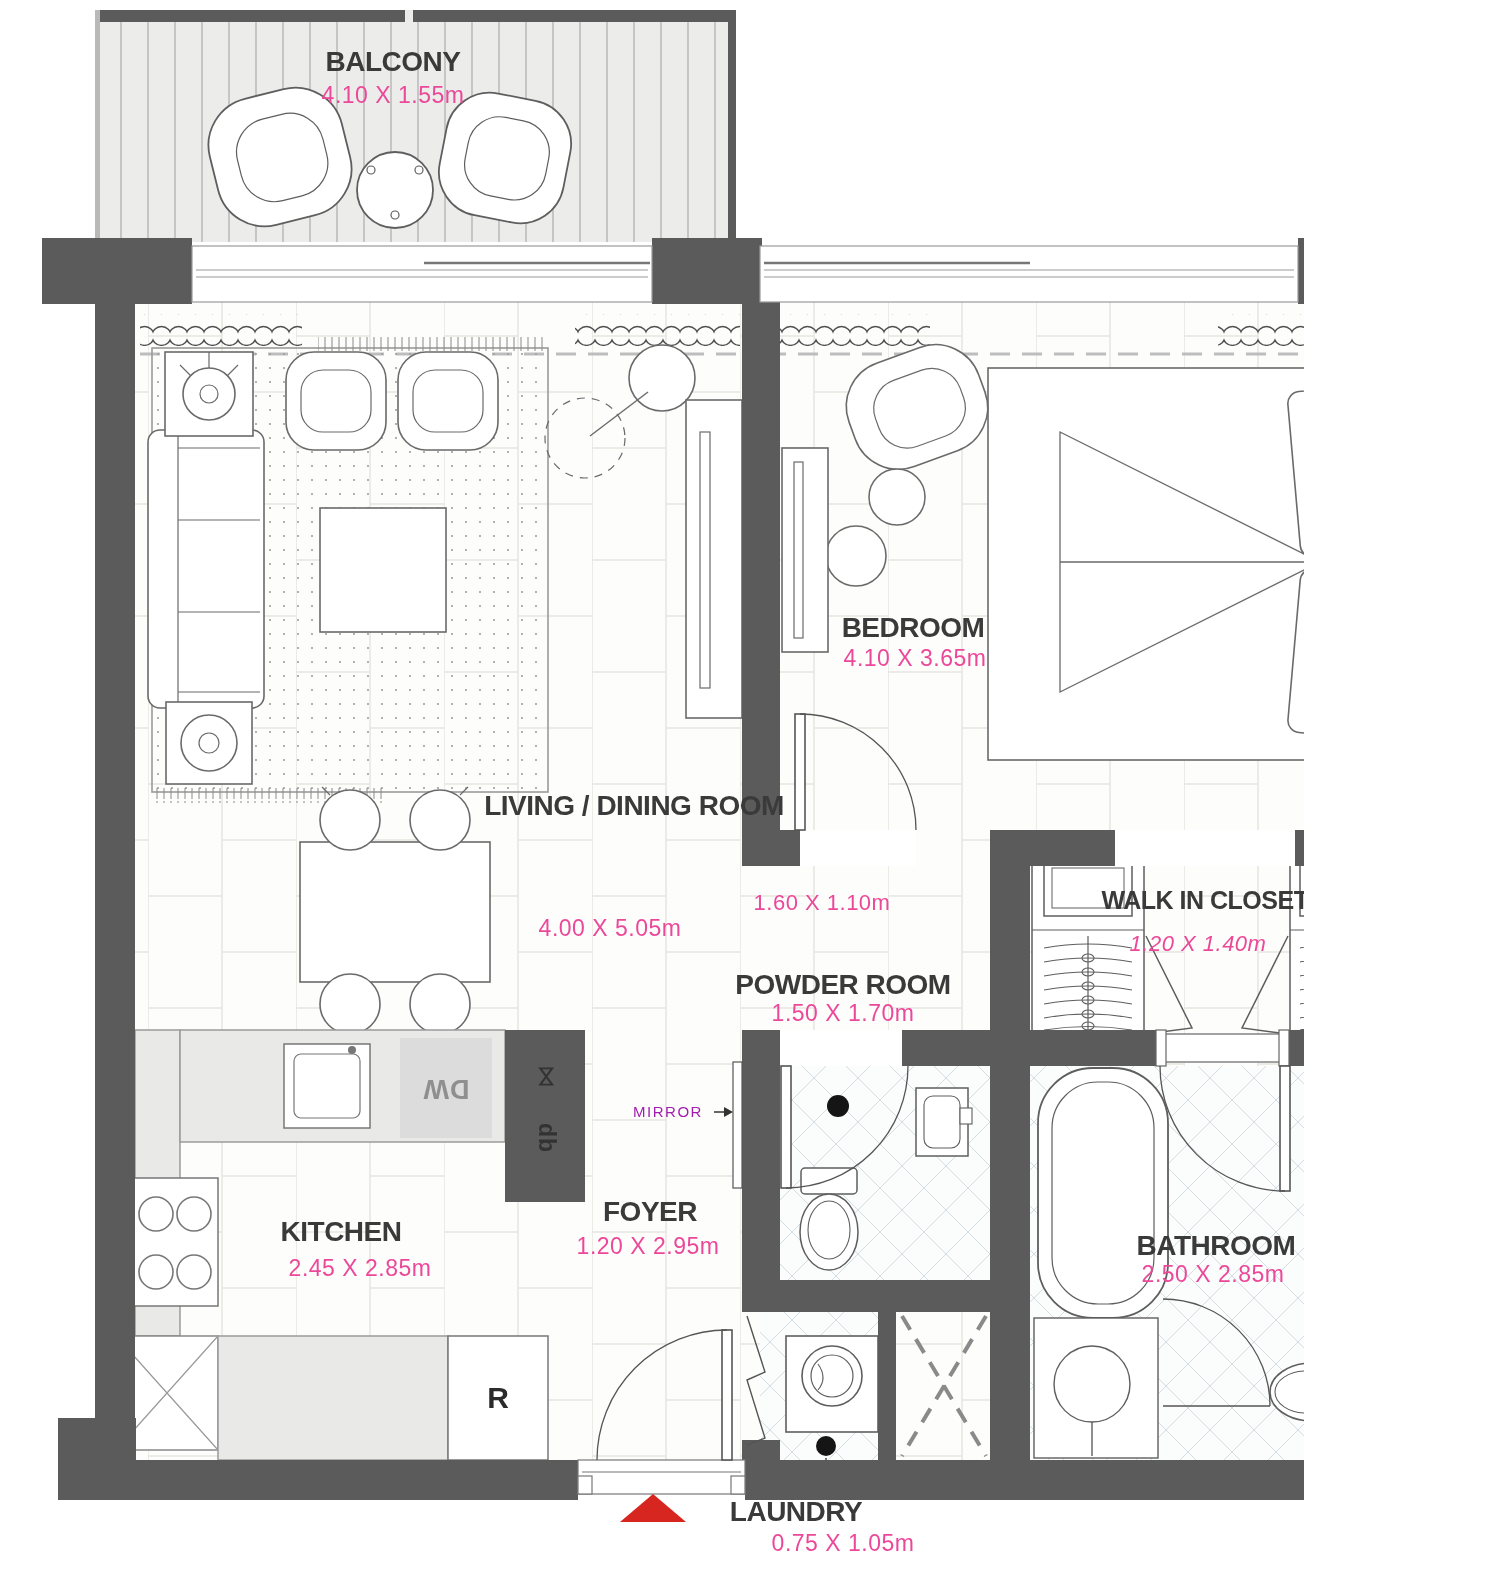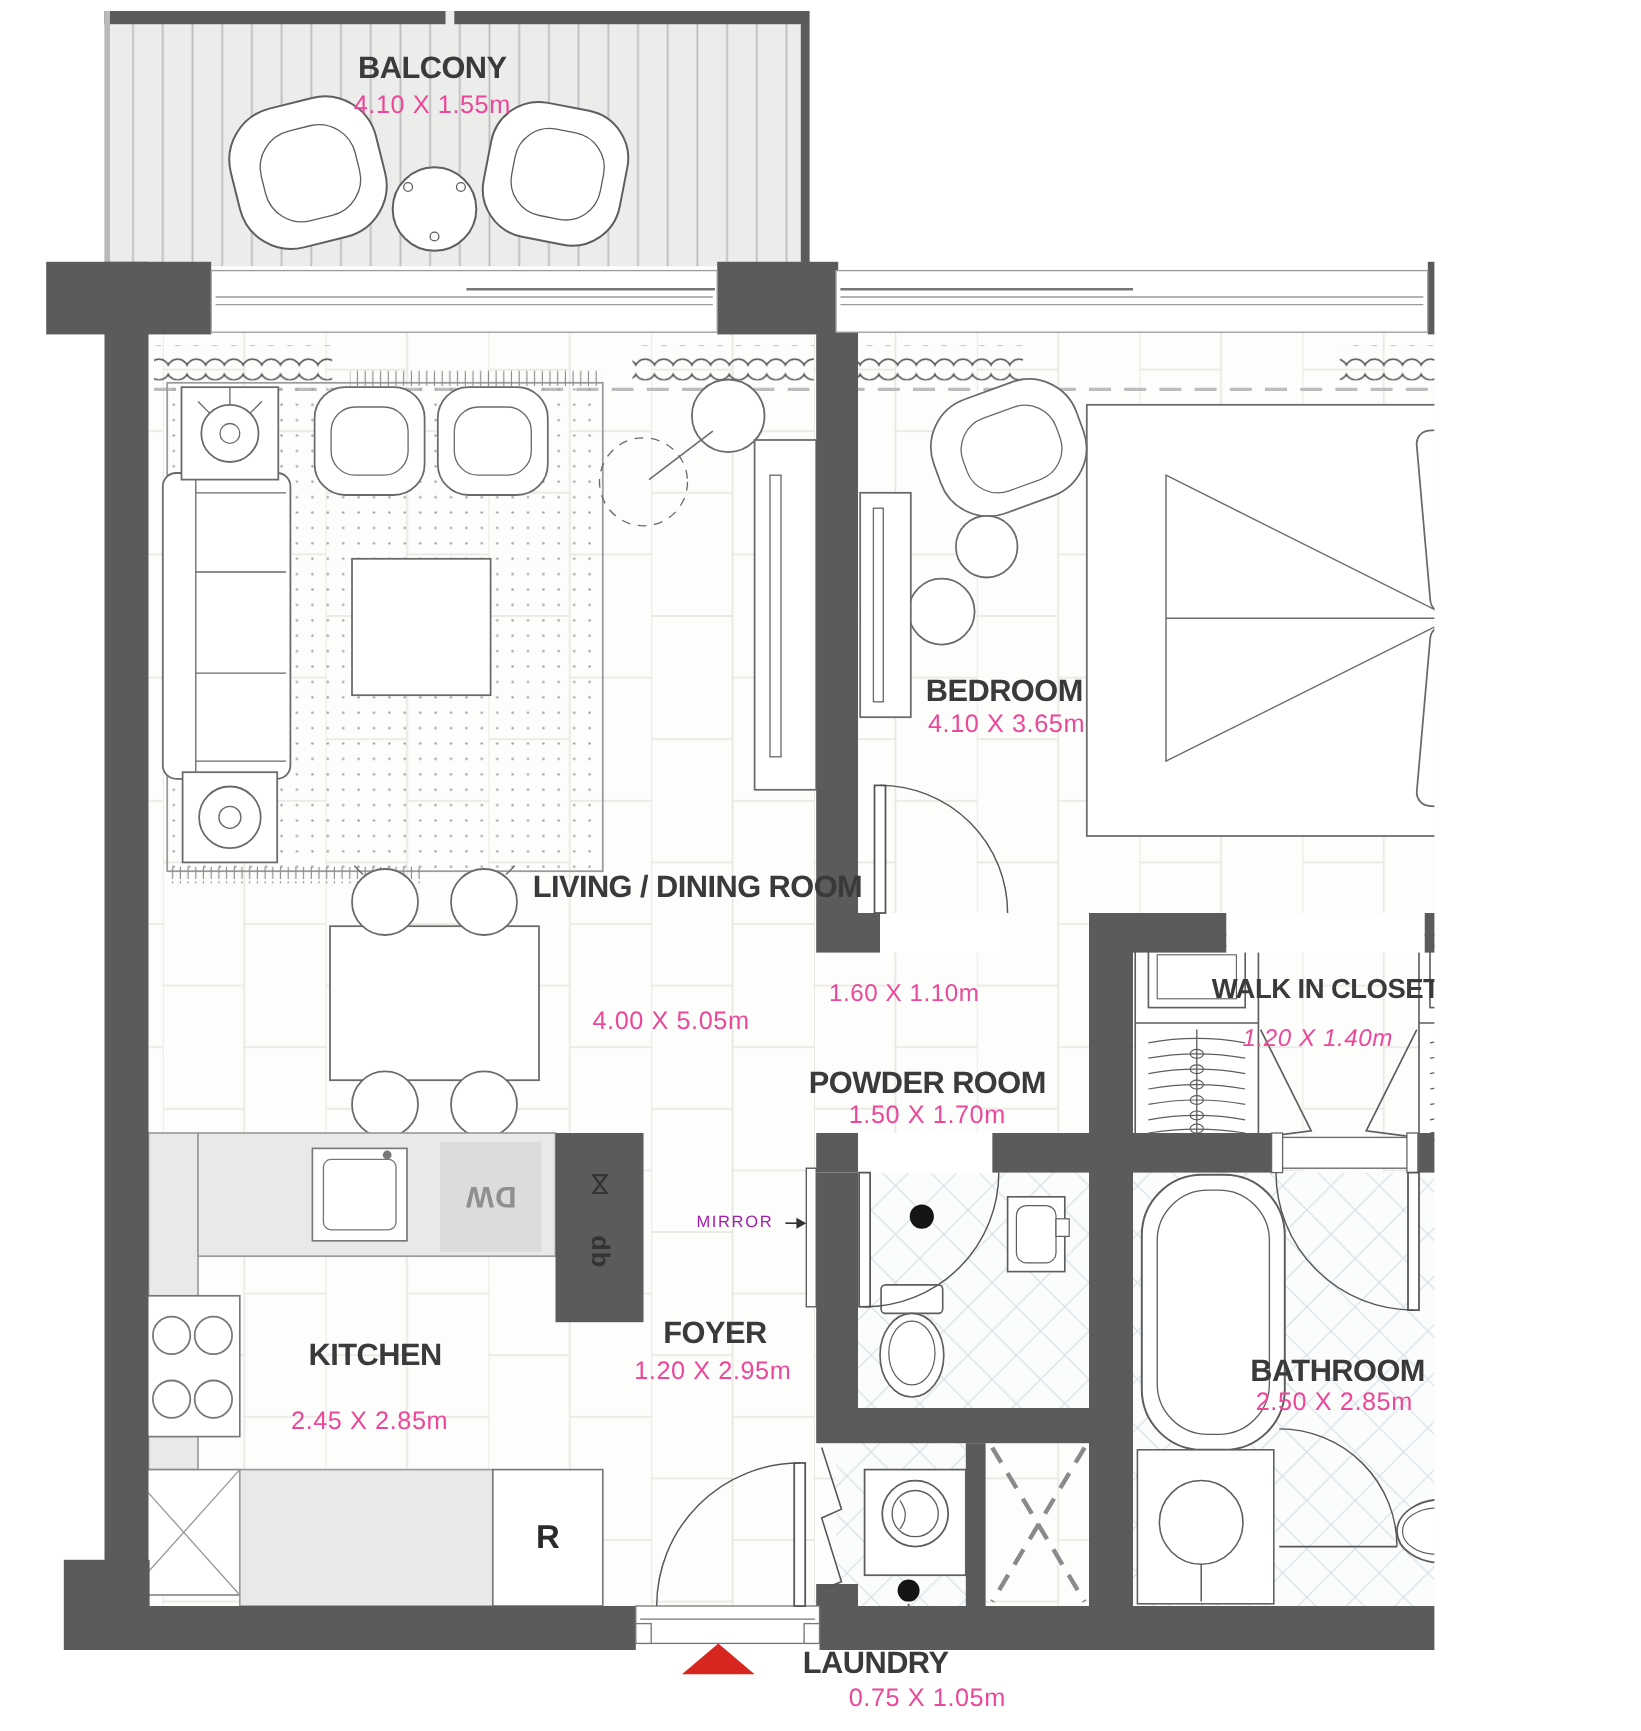--- a/index.html
+++ b/index.html
@@ -304,21 +304,21 @@
 <div class="lbl room-name sm" style="left:1205px;top:900px;">WALK IN CLOSET</div>
 <div class="lbl room-dim sm" style="left:1198px;top:944px;font-style:italic;">1.20 X 1.40m</div>
 
 <div class="lbl room-name" style="left:843px;top:985px;">POWDER ROOM</div>
 <div class="lbl room-dim" style="left:843px;top:1013px;">1.50 X 1.70m</div>
 
 <div class="lbl room-name" style="left:650px;top:1212px;">FOYER</div>
 <div class="lbl room-dim" style="left:648px;top:1246px;">1.20 X 2.95m</div>
 
 <div class="lbl room-name" style="left:341px;top:1232px;">KITCHEN</div>
-<div class="lbl room-dim" style="left:336px;top:1268px;margin-top:24px;">2.45 X 2.85m</div>
+<div class="lbl room-dim" style="left:360px;top:1268px;">2.45 X 2.85m</div>
 
 <div class="lbl room-name" style="left:1216px;top:1246px;">BATHROOM</div>
 <div class="lbl room-dim" style="left:1213px;top:1274px;">2.50 X 2.85m</div>
 
 <div class="lbl room-name" style="left:796px;top:1512px;">LAUNDRY</div>
 <div class="lbl room-dim" style="left:843px;top:1543px;">0.75 X 1.05m</div>
 
 <div class="lbl mirror-lbl" style="left:668px;top:1111px;">MIRROR</div>
 
 <div class="lbl appl dw-lbl" style="left:446px;top:1088px;">DW</div>

